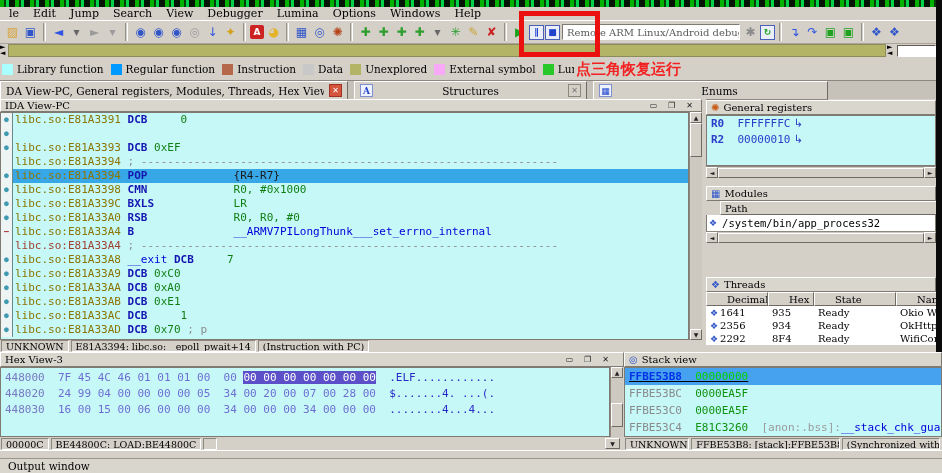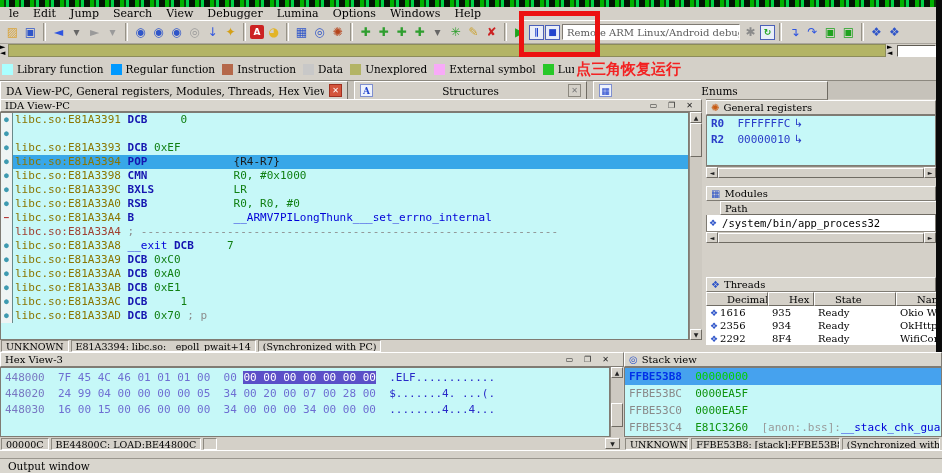--- a/index.html
+++ b/index.html
@@ -128,21 +128,21 @@
   .hrow{height:16px;line-height:16px;white-space:pre;padding-left:4px;}
   .s-ha{color:#7878c2;} .s-hb{color:#6e6ed2;} .s-hs{color:#fff;background:#5b50c8;} .s-hx{color:#2929c8;}
   .hex-vscroll{left:610px;top:367px;width:13px;height:70px;}
   .hex-status{left:0;top:437px;width:624px;height:13px;}
 
   
   .stack-title{left:624px;top:352px;width:318px;height:15px;}
   .stack-body{left:624px;top:367px;width:318px;height:70px;background:#c6f8f8;border:1px solid #7f7b73;
     overflow:hidden;font-family:"DejaVu Sans Mono",monospace;font-size:11px;}
   .srow{height:17px;line-height:17px;white-space:pre;padding-left:4px;}
-  .srow.sel{background:#46a2ee;}
+  .srow.sel{background:#46a2ee;text-decoration:underline;}
   .s-sa{color:#8a8a8a;} .s-sab{color:#0030e8;font-weight:bold;} .s-sv{color:#0f930f;}
   .s-svs{color:#00d000;} .s-sg{color:#9a9a9a;} .s-sl{color:#0000d8;}
   .stack-status{left:624px;top:437px;width:318px;height:13px;}
 
   .bottom-sep{left:0;top:450px;width:942px;height:8px;background:#d4d0c8;border-top:1px solid #fff;}
   .output-bar{left:0;top:458px;width:942px;height:15px;background:#d9d6ce;border-top:1px solid #9a968e;
     display:flex;align-items:center;font-size:10.5px;padding-left:8px;}
   .black-strip{left:936px;top:0;width:6px;height:352px;background:#0a0a0a;}
   .vdivider{left:702px;top:99px;width:4px;height:253px;background:#d4d0c8;}
 </style>
@@ -303,20 +303,21 @@
     <span class="wbtns">
       <span class="wbtn">▭</span>
       <span class="wbtn">❐</span>
       <span class="wbtn">✕</span>
     </span>
   </div>
   <div class="abs ida-body" id="disasm">
       <div class="dline"><span class="dgut dot">●</span><span class="dtxt"><span class="s-a">libc.so:E81A3391</span><span class="s-m"> DCB</span><span class="s-o">     0</span></span></div>
       <div class="dline"><span class="dgut dot">●</span></div>
       <div class="dline"><span class="dgut dot">●</span><span class="dtxt"><span class="s-a">libc.so:E81A3393</span><span class="s-m"> DCB</span><span class="s-o"> 0xEF</span></span></div>
+      <div class="dline"><span class="dgut "></span><span class="dtxt"><span class="s-a">libc.so:E81A3394</span><span class="s-g"> ; ---------------------------------------------------------------</span></span></div>
       <div class="dline sel"><span class="dgut dot">●</span><span class="dtxt"><span class="s-a">libc.so:E81A3394</span><span class="s-m"> POP</span><span class="s-k">             {R4-R7}</span></span></div>
       <div class="dline"><span class="dgut dot">●</span><span class="dtxt"><span class="s-a">libc.so:E81A3398</span><span class="s-m"> CMN</span><span class="s-o">             R0, #0x1000</span></span></div>
       <div class="dline"><span class="dgut dot">●</span><span class="dtxt"><span class="s-a">libc.so:E81A339C</span><span class="s-m"> BXLS</span><span class="s-o">            LR</span></span></div>
       <div class="dline"><span class="dgut dot">●</span><span class="dtxt"><span class="s-a">libc.so:E81A33A0</span><span class="s-m"> RSB</span><span class="s-o">             R0, R0, #0</span></span></div>
       <div class="dline"><span class="dgut dash">–</span><span class="dtxt"><span class="s-a">libc.so:E81A33A4</span><span class="s-m"> B</span><span class="s-b">               __ARMV7PILongThunk___set_errno_internal</span></span></div>
       <div class="dline"><span class="dgut "></span><span class="dtxt"><span class="s-a2">libc.so:E81A33A4</span><span class="s-g"> ; ---------------------------------------------------------------</span></span></div>
       <div class="dline"><span class="dgut dot">●</span><span class="dtxt"><span class="s-a">libc.so:E81A33A8</span><span class="s-b"> __exit</span><span class="s-m"> DCB</span><span class="s-o">     7</span></span></div>
       <div class="dline"><span class="dgut dot">●</span><span class="dtxt"><span class="s-a">libc.so:E81A33A9</span><span class="s-m"> DCB</span><span class="s-o"> 0xC0</span></span></div>
       <div class="dline"><span class="dgut dot">●</span><span class="dtxt"><span class="s-a">libc.so:E81A33AA</span><span class="s-m"> DCB</span><span class="s-o"> 0xA0</span></span></div>
       <div class="dline"><span class="dgut dot">●</span><span class="dtxt"><span class="s-a">libc.so:E81A33AB</span><span class="s-m"> DCB</span><span class="s-o"> 0xE1</span></span></div>
@@ -324,21 +325,21 @@
       <div class="dline"><span class="dgut dot">●</span><span class="dtxt"><span class="s-a">libc.so:E81A33AD</span><span class="s-m"> DCB</span><span class="s-o"> 0x70</span><span class="s-g"> ; p</span></span></div>
     </div>
   <div class="abs vscroll disasm-vscroll">
     <div class="scr-btn">▲</div>
     <div class="scr-thumb" style="height:34px;"></div>
     <div class="scr-btn" style="position:absolute;bottom:0;">▼</div>
   </div>
   <div class="abs statusbar ida-status">
     <span class="sbox">UNKNOWN</span>
     <span class="sbox">E81A3394: libc.so:__epoll_pwait+14</span>
-    <span class="sbox">(Synchronized with PC)</span>
+    <span class="sbox">(Instruction with PC)</span>
   </div>
 
   <div class="abs vdivider"></div>
 
   <div class="abs ptitle reg-title">
     <span class="p-icon" style="color:#c85a12;">✺</span>
     <span>General registers</span>
   </div>
   <div class="abs reg-body" id="registers">
       <div class="rrow"><span class="s-rn">R0</span><span class="s-rv">  FFFFFFFC</span><span class="s-ar"> ↳</span></div>
@@ -374,21 +375,21 @@
     <span>Threads</span>
   </div>
   <div class="abs thr-header">
     <span class="thr-hcell" style="width:62px;">Decimal</span>
     <span class="thr-hcell" style="width:46px;">Hex</span>
     <span class="thr-hcell" style="width:82px;">State</span>
     <span class="thr-hcell" style="flex:1;">Name</span>
   </div>
   <div class="abs thr-body" id="threads">
       <div class="trow">
-        <span class="tcell" style="width: 62px;"><span class="row-icon">❖</span><span>1616</span></span>
+        <span class="tcell" style="width: 62px;"><span class="row-icon">❖</span><span>1641</span></span>
         <span class="tcell" style="width: 46px;"><span>935</span></span>
         <span class="tcell" style="width: 82px;"><span>Ready</span></span>
         <span class="tcell" style="flex: 1 1 0%; min-width: 0px;"><span>Okio Watchdog</span></span>
       </div>
       <div class="trow">
         <span class="tcell" style="width: 62px;"><span class="row-icon">❖</span><span>2356</span></span>
         <span class="tcell" style="width: 46px;"><span>934</span></span>
         <span class="tcell" style="width: 82px;"><span>Ready</span></span>
         <span class="tcell" style="flex: 1 1 0%; min-width: 0px;"><span>OkHttp Connec</span></span>
       </div>

